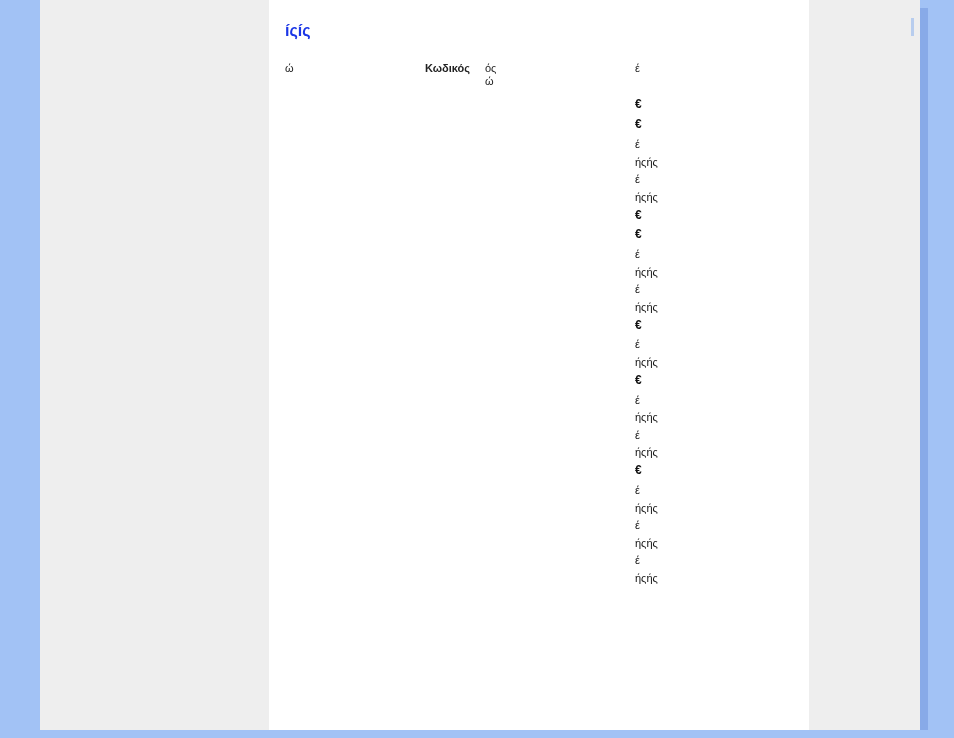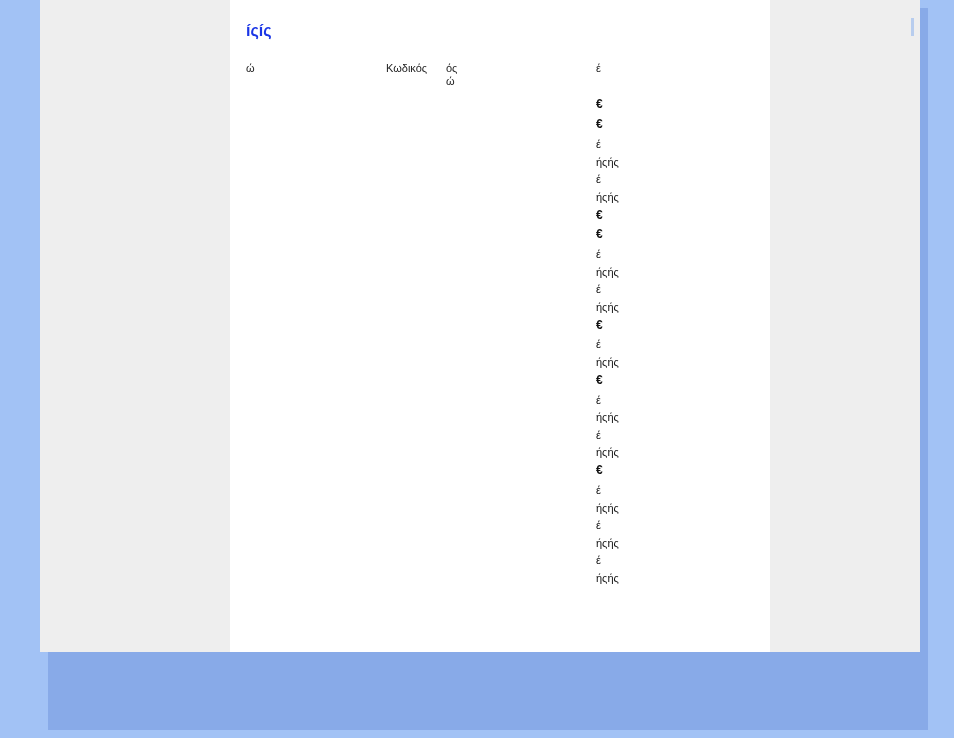--- a/index.html
+++ b/index.html
@@ -17,23 +17,24 @@
     left: 48px;
     width: 880px;
     height: 722px;
     background: #88aae8;
   }
   .page-wrap {
     position: absolute;
     top: 0;
     left: 40px;
     width: 880px;
-    height: 652px;
+    height: 730px;
     background: #eeeeee;
     display: flex;
+    padding-left: 39px;
   }
   .left-col {
     width: 190px;
     background: #eeeeee;
   }
   .mid-col {
     width: 540px;
     background: #ffffff;
     padding: 22px 16px 16px 16px;
   }
@@ -57,21 +58,21 @@
     font-size: 16px;
     margin-bottom: 22px;
   }
   .hdr-row {
     display: flex;
     font-size: 11px;
     color: #222;
     margin-bottom: 10px;
   }
   .hdr-a { width: 140px; }
-  .hdr-b { width: 60px; }
+  .hdr-b { width: 60px; font-weight: bold; }
   .hdr-c { width: 150px; line-height: 1.2; }
   .hdr-d { flex: 1; }
   .entries {
     margin-left: 350px;
     font-size: 11px;
     color: #111;
     line-height: 1.15;
   }
   .entry-line {
     margin-bottom: 5px;

